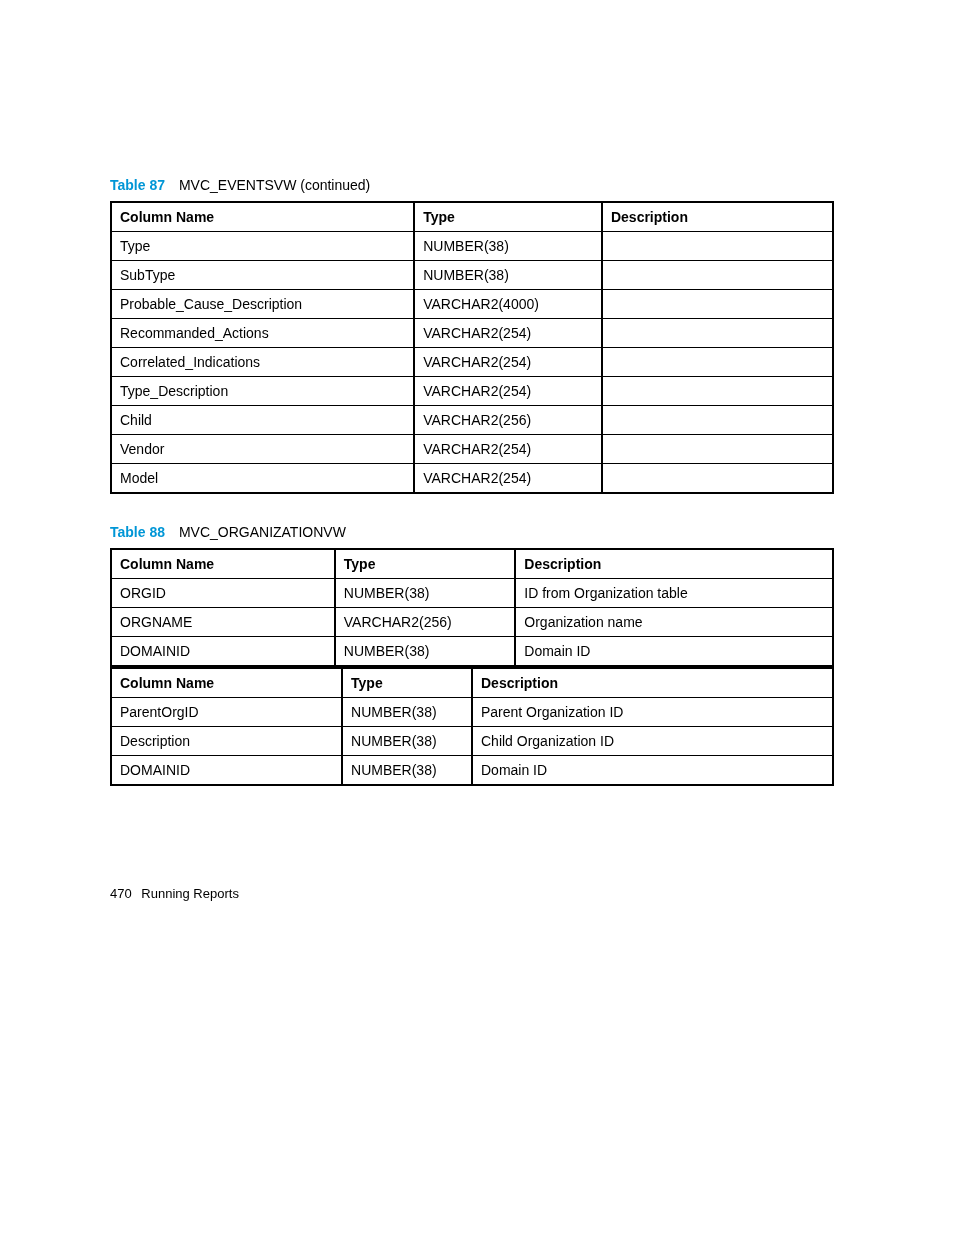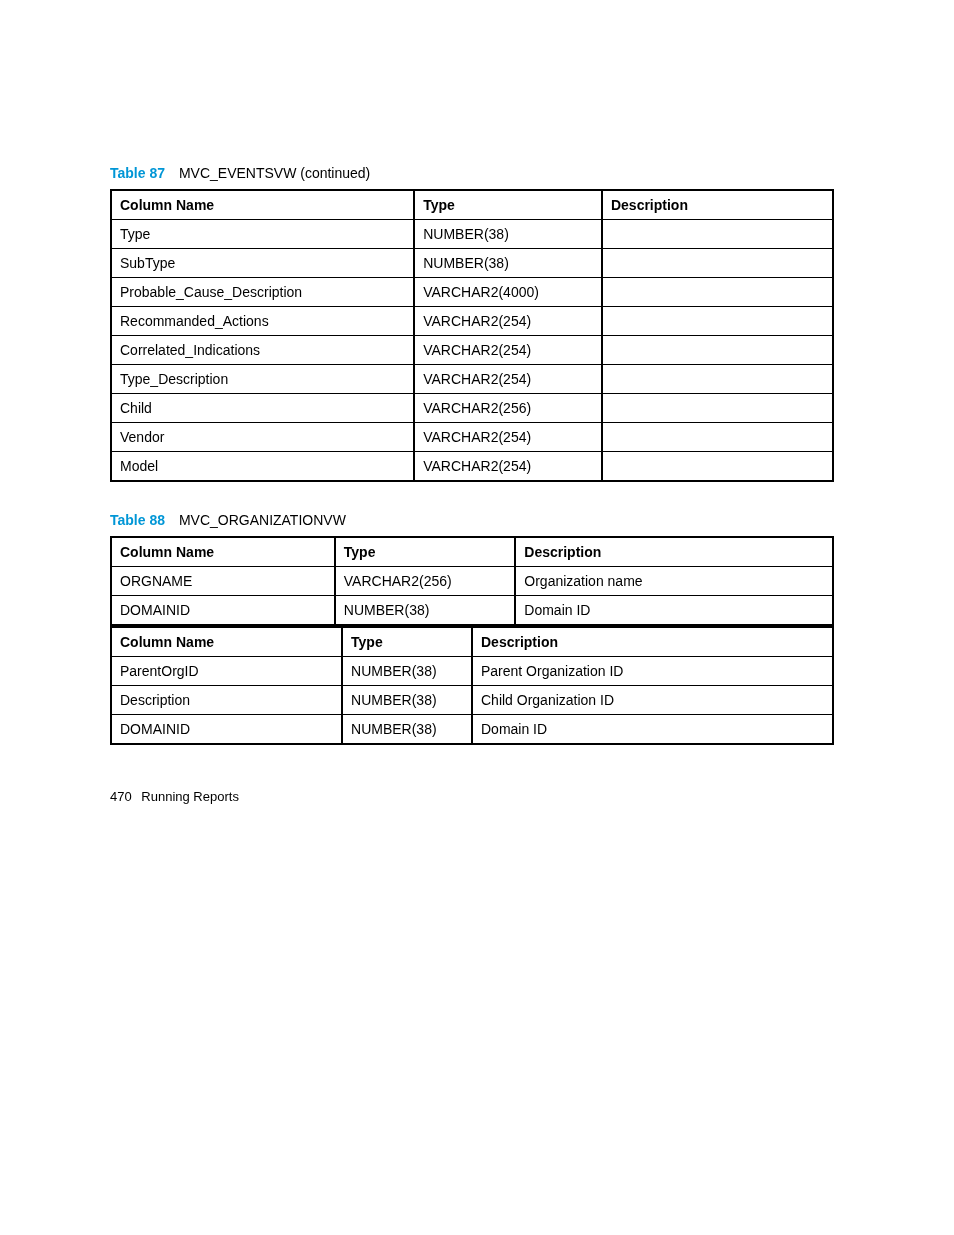--- a/index.html
+++ b/index.html
@@ -16,21 +16,21 @@
   .page {
     padding: 165px 120px 0 110px;
   }
   .table-caption {
     font-size: 14px;
     margin-bottom: 8px;
     margin-top: 30px;
     font-weight: 400;
   }
   .table-caption:first-child {
-    margin-top: 0;
+    margin-top: 12px;
   }
   .table-caption .tbl-label {
     color: #0096d6;
     font-weight: 600;
   }
   .table-caption .tbl-title {
     color: #000;
     font-weight: 400;
     margin-left: 10px;
   }
@@ -65,21 +65,21 @@
   .t88 colgroup col:nth-child(1) { width: 31%; }
   .t88 colgroup col:nth-child(2) { width: 25%; }
   .t88 colgroup col:nth-child(3) { width: 44%; }
 
   .t89 colgroup col:nth-child(1) { width: 32%; }
   .t89 colgroup col:nth-child(2) { width: 18%; }
   .t89 colgroup col:nth-child(3) { width: 50%; }
 
   .footer {
     font-size: 13px;
-    margin-top: 44px;
+    margin-top: 100px;
     font-weight: 400;
   }
   .footer .pnum {
     margin-right: 6px;
   }
 </style>
 </head>
 <body>
 
 <div class="page">
@@ -162,20 +162,25 @@
       </colgroup>
     <thead>
       <tr>
         <th>Column Name</th>
         <th>Type</th>
         <th>Description</th>
       </tr>
     </thead>
     <tbody>
       <tr>
+          <td>ORGID</td>
+          <td>NUMBER(38)</td>
+          <td>ID from Organization table</td>
+        </tr>
+      <tr>
           <td>ORGNAME</td>
           <td>VARCHAR2(256)</td>
           <td>Organization name</td>
         </tr>
       <tr>
           <td>DOMAINID</td>
           <td>NUMBER(38)</td>
           <td>Domain ID</td>
         </tr>
     </tbody>

